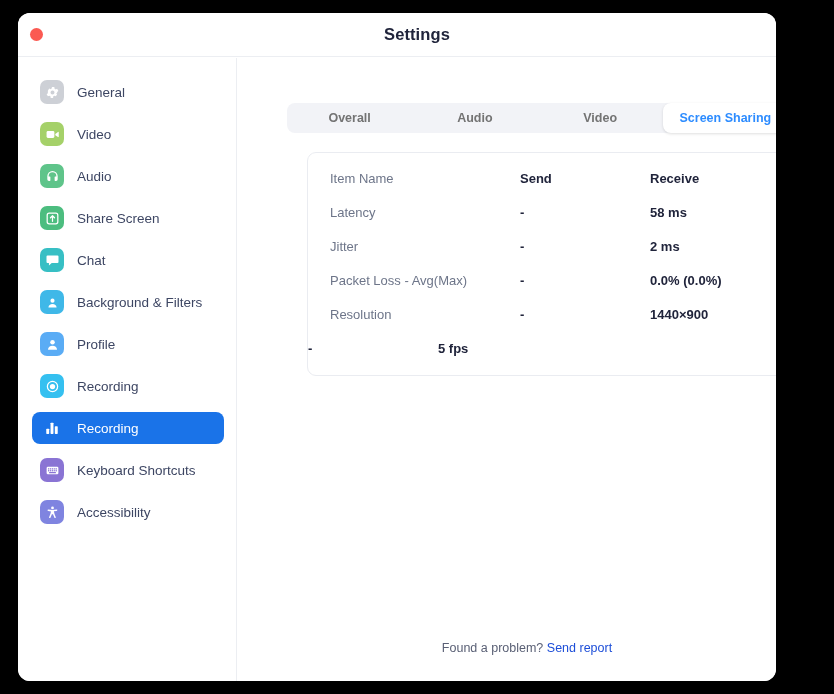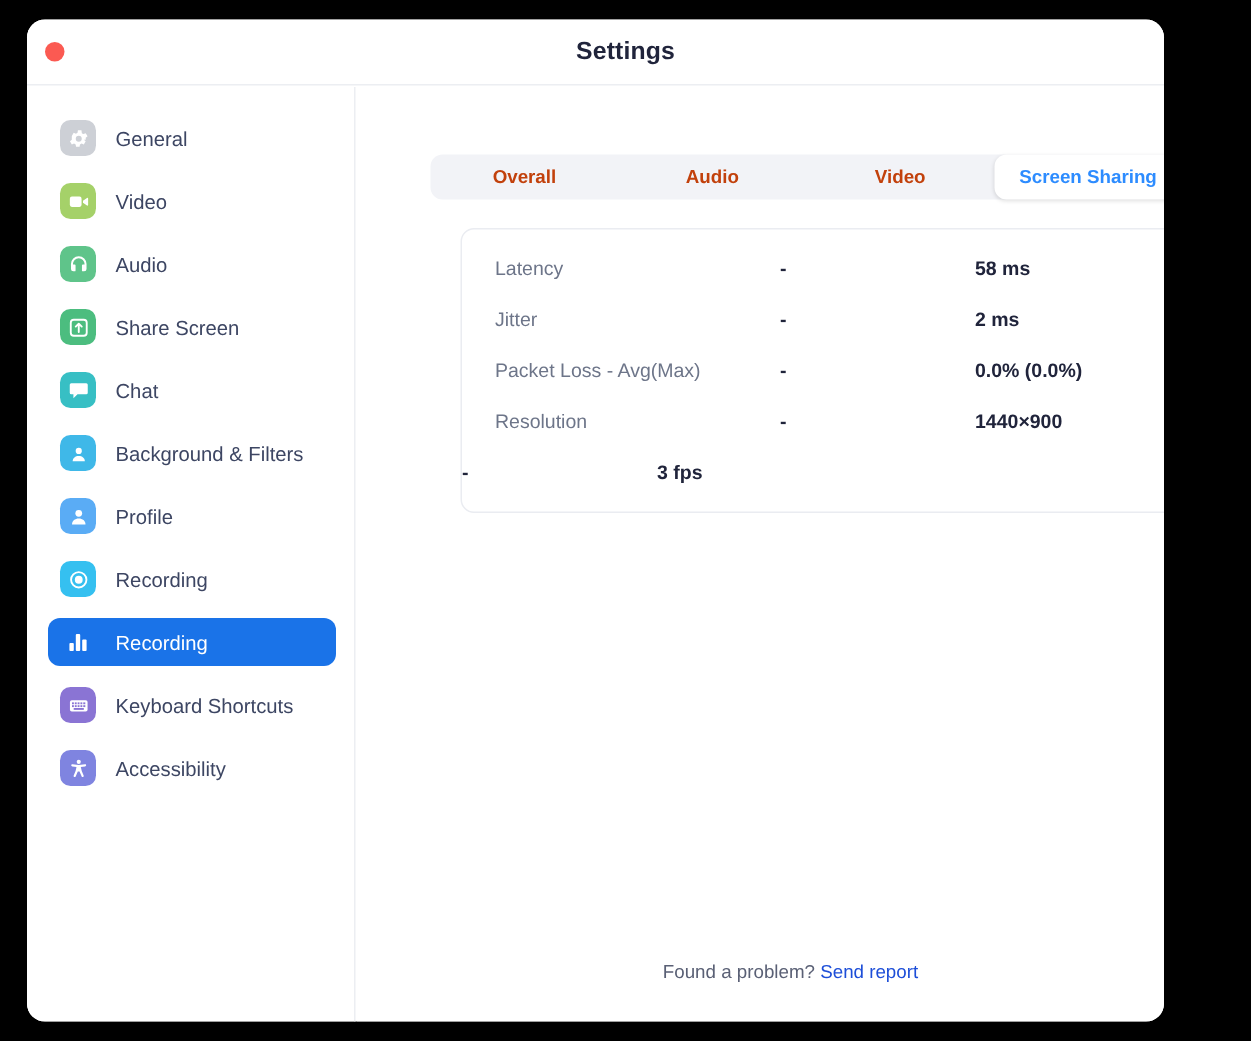--- a/index.html
+++ b/index.html
@@ -76,21 +76,21 @@
     position: absolute; left: 49px; top: 45px;
     width: 501px; height: 30px;
     background: #f2f3f7;
     border-radius: 8px;
     display: flex; align-items: center;
   }
   .tab {
     flex: 1 1 0; height: 30px;
     display: flex; align-items: center; justify-content: center;
     font-size: 12.5px; font-weight: bold;
-    color: #c2410c;
+    color: #737373;
     border-radius: 8px;
     cursor: default;
   }
   .tab.active {
     background: #ffffff;
     color: #2d8cff;
     box-shadow: 0 1px 3px rgba(0,0,0,.13);
   }
   
   #stats-card {
@@ -242,20 +242,25 @@
 
   <div id="main">
     <div id="tabbar">
         <div class="tab">Overall</div>
         <div class="tab">Audio</div>
         <div class="tab">Video</div>
         <div class="tab active">Screen Sharing</div>
       </div>
 
     <div id="stats-card">
+      <div class="srow hdr">
+        <div class="c-name">Item Name</div>
+        <div class="c-send">Send</div>
+        <div class="c-recv">Receive</div>
+      </div>
       <div id="table-body">
           <div class="srow">
             <div class="c-name">Latency</div>
             <div class="c-send">-</div>
             <div class="c-recv">58 ms</div>
           </div>
           <div class="srow">
             <div class="c-name">Jitter</div>
             <div class="c-send">-</div>
             <div class="c-recv">2 ms</div>
@@ -265,21 +270,21 @@
             <div class="c-send">-</div>
             <div class="c-recv">0.0% (0.0%)</div>
           </div>
           <div class="srow">
             <div class="c-name">Resolution</div>
             <div class="c-send">-</div>
             <div class="c-recv">1440×900</div>
           </div>
           <div class="srow">
             <div class="c-send">-</div>
-            <div class="c-recv">3 fps</div>
+            <div class="c-recv">5 fps</div>
           </div>
         </div>
     </div>
 
     <div id="footer">
       <span>Found a problem?</span>
       <span id="send-report">Send report</span>
     </div>
   </div>
 </div>

